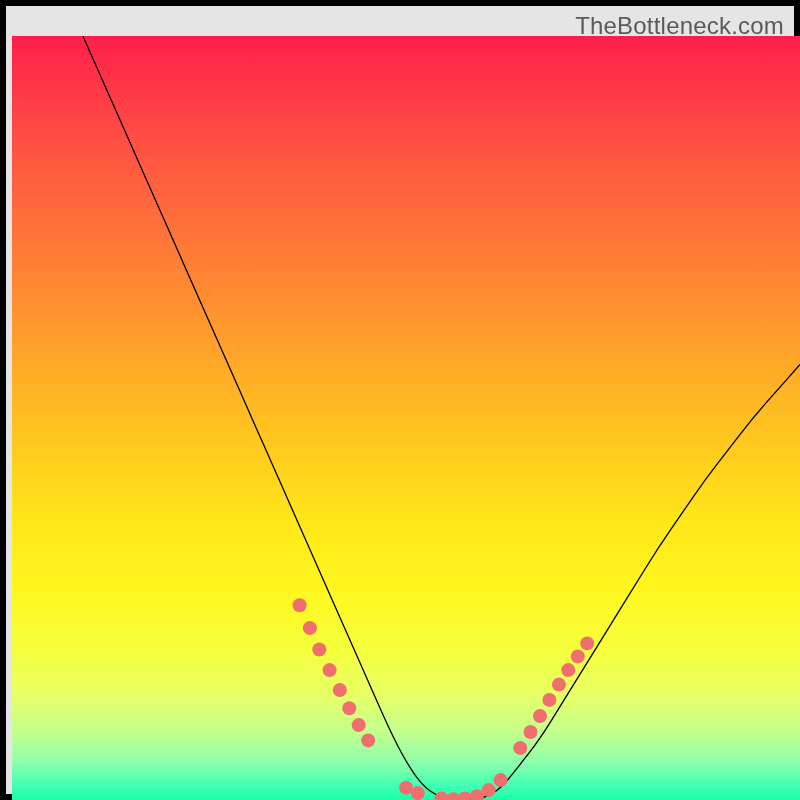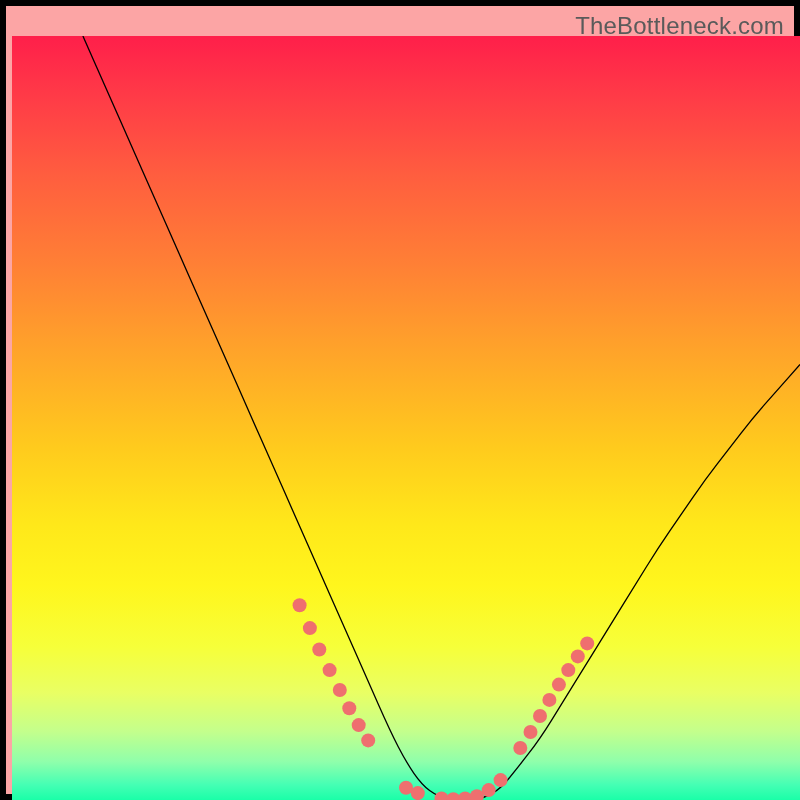--- a/index.html
+++ b/index.html
@@ -10,21 +10,21 @@
     background: #000;
     font-family: Arial, Helvetica, sans-serif;
     overflow: hidden;
   }
   .frame {
     position: absolute;
     left: 6px;
     top: 6px;
     width: 788px;
     height: 788px;
-    background: #fca5a5;
+    background: #e5e5e5;
   }
   .plot-area {
     position: absolute;
     left: 6px;
     top: 30px;
     width: 788px;
     height: 764px;
     
     background: linear-gradient(
       to bottom,

